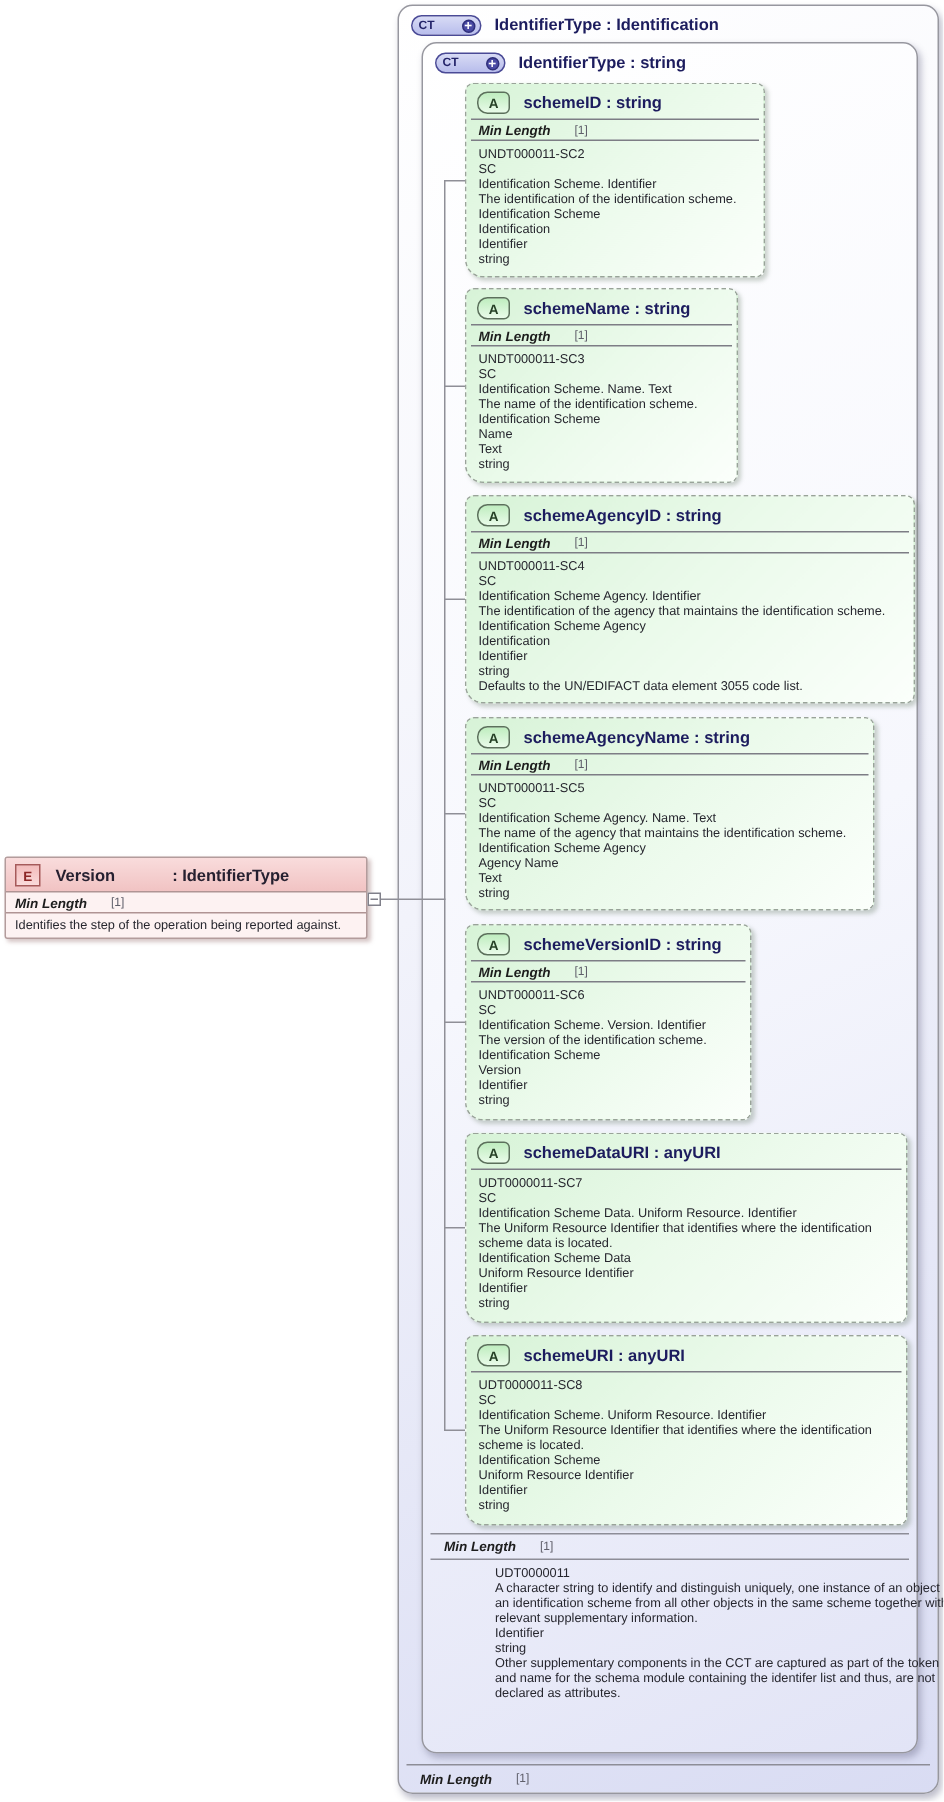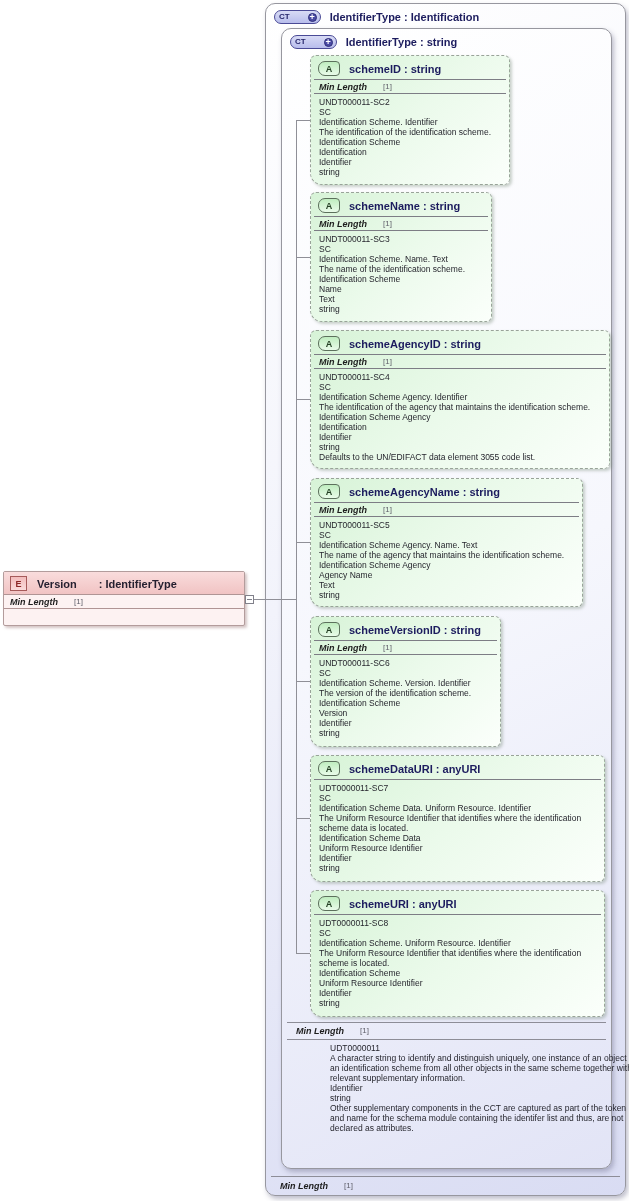--- a/index.html
+++ b/index.html
@@ -46,21 +46,21 @@
   
   #element-box{position:absolute;left:3px;top:571px;width:242px;height:55px;box-sizing:border-box;
                border:1px solid #b39c9c;border-radius:2px;background:#fdf2f2;overflow:hidden;
                box-shadow:2px 2px 3px rgba(150,110,110,.4);}
   .e-header{display:flex;align-items:center;gap:10px;padding:4px 6px 3px;
             background:linear-gradient(#f9dcdc,#f1c3c3);font-size:11px;font-weight:bold;color:#262030;white-space:nowrap;}
   .e-icon{flex:0 0 auto;width:15px;height:13px;border:1px solid #a65a5a;
           background:linear-gradient(#f3bcbc,#fadada);color:#8c2626;font-size:9px;font-weight:bold;
           display:flex;align-items:center;justify-content:center;}
   .e-sep{border-top:1px solid #b09494;}
-  .e-type{margin-left:12px;}
+  .e-type{margin-left:28px;}
   #element-box .facet-row{padding:2px 6px 1px;}
   #element-box .doc{padding:2px 6px 4px;font-size:8.5px;}
 
   
   .h-line,.v-line{position:absolute;background:#8f8f97;}
   .h-line{height:1px;}
   .v-line{width:1px;}
   .handle{position:absolute;left:245px;top:595px;width:9px;height:9px;background:#ffffff;
           border:1px solid #80808a;box-sizing:border-box;}
   .handle-dash{position:absolute;left:1px;top:3px;width:5px;height:1px;background:#80808a;}
@@ -267,20 +267,21 @@
       <span class="e-icon">E</span>
       <span>Version</span>
       <span class="e-type">: IdentifierType</span>
     </div>
     <div class="e-sep"></div>
     <div class="facet-row">
       <span class="facet-name">Min Length</span>
       <span class="facet-value">[1]</span>
     </div>
     <div class="e-sep"></div>
+    <div class="doc">Identifies the step of the operation being reported against.</div>
   </div>
 
   <div class="v-line" style="left:296px;top:120px;height:834px;"></div>
   <div class="h-line" style="left:296px;top:120px;width:14px;"></div>
   <div class="h-line" style="left:296px;top:257px;width:14px;"></div>
   <div class="h-line" style="left:296px;top:399px;width:14px;"></div>
   <div class="h-line" style="left:296px;top:542px;width:14px;"></div>
   <div class="h-line" style="left:296px;top:681px;width:14px;"></div>
   <div class="h-line" style="left:296px;top:818px;width:14px;"></div>
   <div class="h-line" style="left:296px;top:953px;width:14px;"></div>

